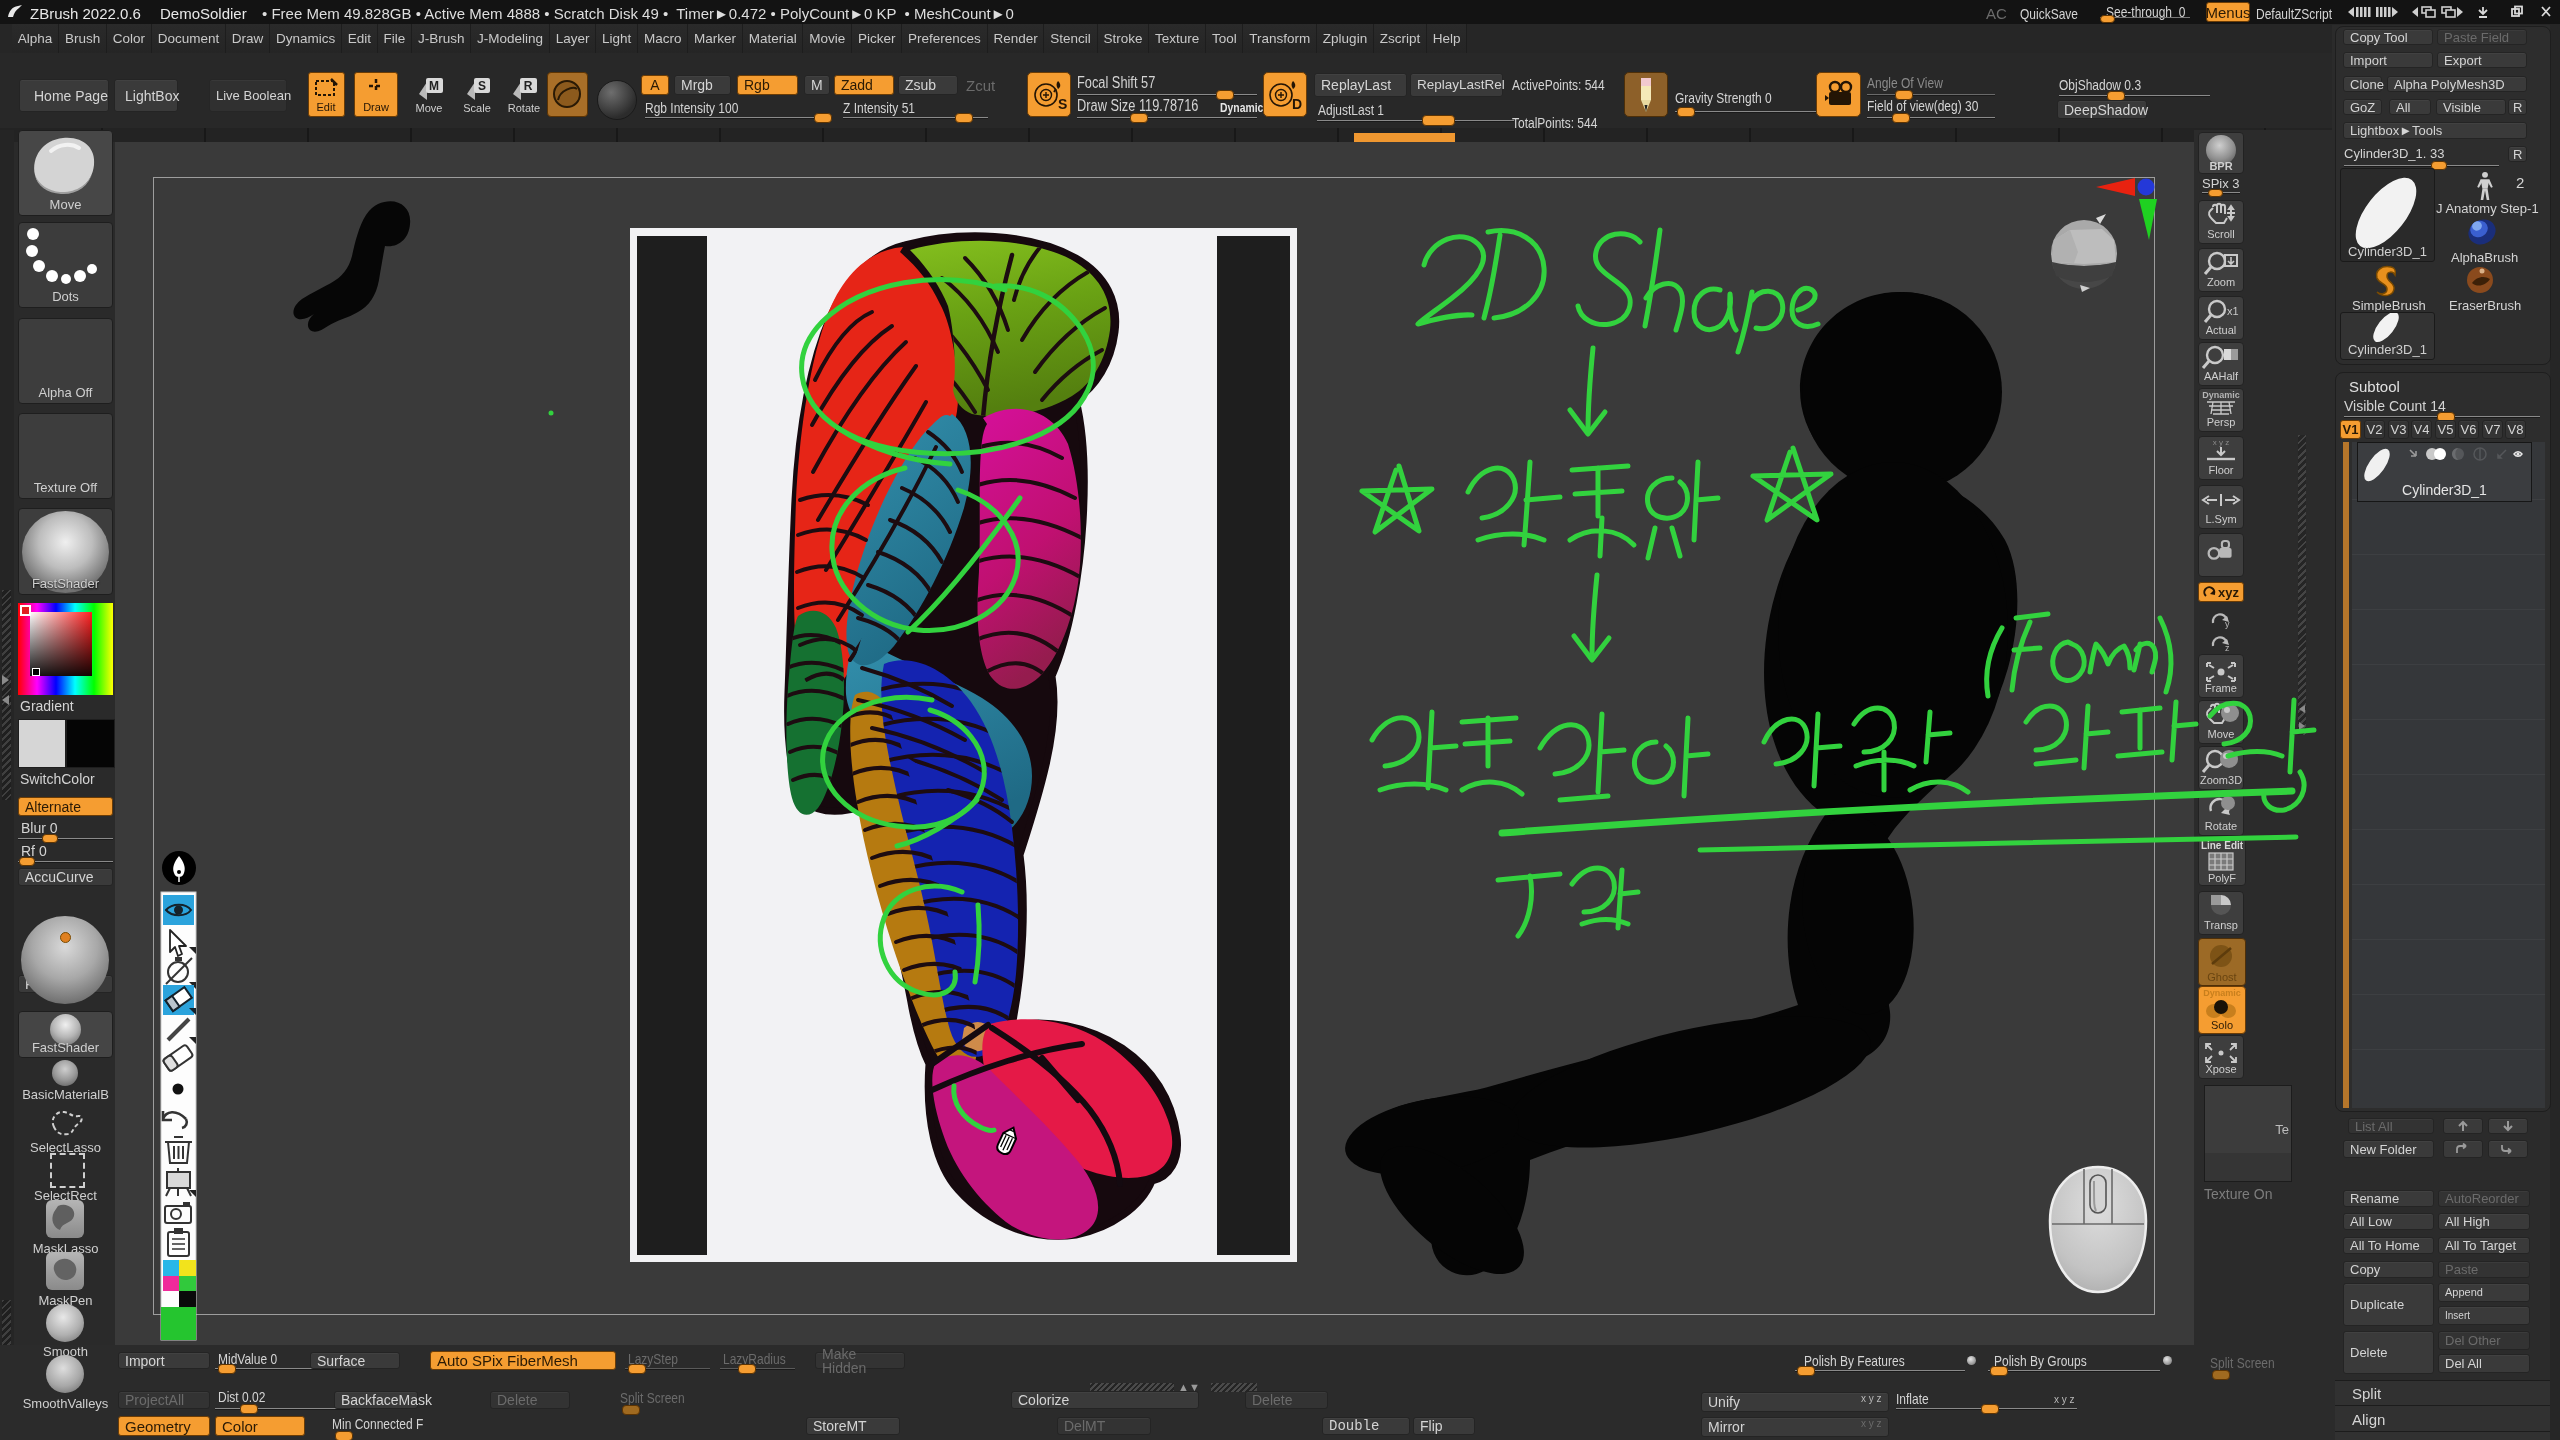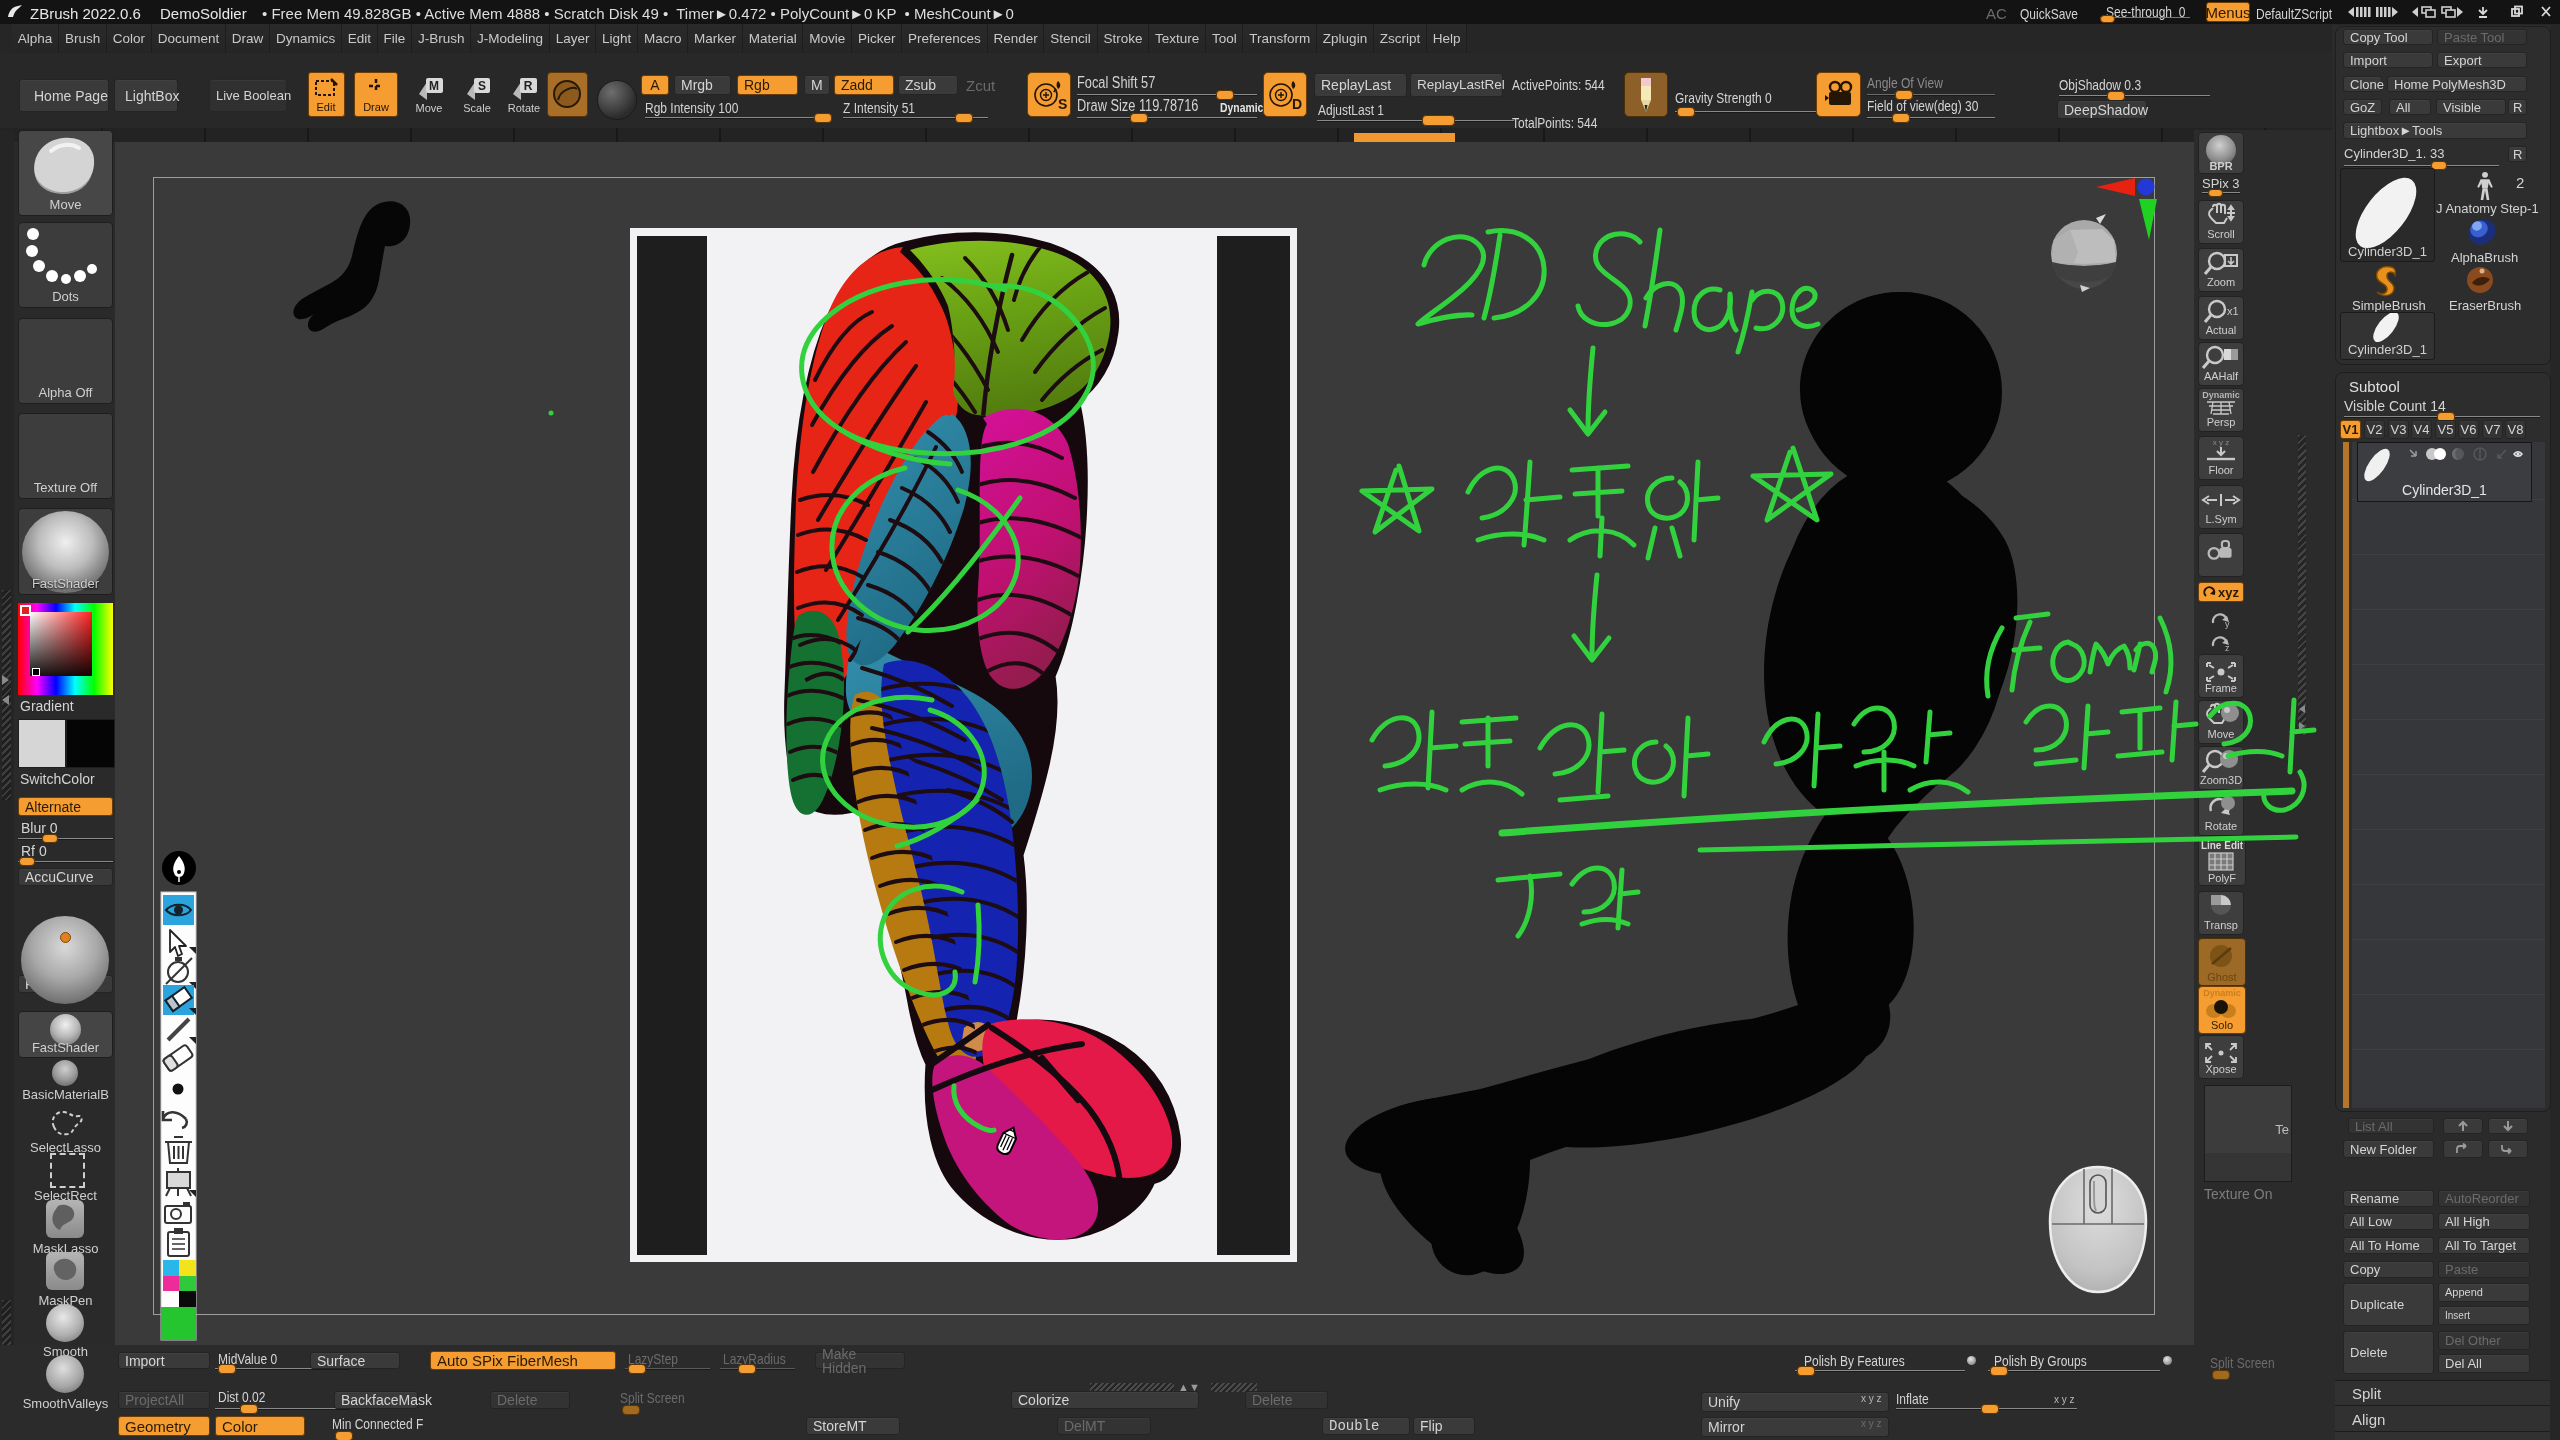--- a/index.html
+++ b/index.html
@@ -519,25 +519,25 @@
   <div class="abs" style="left:104px;top:305px;width:8px;height:300px;background:repeating-linear-gradient(135deg,#454545 0 2px,#252525 2px 5px);"></div>
   <div class="abs" style="left:105px;top:575px;width:0;height:0;border-right:6px solid #8a8a8a;border-top:4px solid transparent;border-bottom:4px solid transparent;"></div>
   <div class="abs" style="left:105px;top:592px;width:0;height:0;border-left:6px solid #8a8a8a;border-top:4px solid transparent;border-bottom:4px solid transparent;"></div>
 </div>
 
 <div class="abs" id="rpanel" style="left:2332px;top:25px;width:228px;height:1415px;background:#2b2b2b;font-size:13px;">
   <div class="abs" style="left:218px;top:0;width:10px;height:1415px;background:#262626;"></div>
 
   <div class="abs" style="left:3px;top:1px;width:214px;height:337px;border:1px solid #1e1e1e;border-radius:8px;background:#2d2d2d;"></div>
   <div class="btn" style="left:11px;top:4px;width:90px;height:16px;font-size:13px;">Copy Tool</div>
-  <div class="btn dis" style="left:105px;top:4px;width:90px;height:16px;font-size:13px;">Paste Tool</div>
+  <div class="btn dis" style="left:105px;top:4px;width:90px;height:16px;font-size:13px;">Paste Field</div>
   <div class="btn" style="left:11px;top:27px;width:90px;height:16px;font-size:13px;">Import</div>
   <div class="btn" style="left:105px;top:27px;width:90px;height:16px;font-size:13px;">Export</div>
   <div class="btn" style="left:11px;top:51px;width:39px;height:16px;font-size:13px;">Clone</div>
-  <div class="btn" style="left:55px;top:51px;width:140px;height:16px;font-size:13px;">Home PolyMesh3D</div>
+  <div class="btn" style="left:55px;top:51px;width:140px;height:16px;font-size:13px;">Alpha PolyMesh3D</div>
   <div class="btn" style="left:11px;top:74px;width:39px;height:16px;font-size:13px;">GoZ</div>
   <div class="btn" style="left:57px;top:74px;width:42px;height:16px;font-size:13px;">All</div>
   <div class="btn" style="left:104px;top:74px;width:70px;height:16px;font-size:13px;">Visible</div>
   <div class="btn" style="left:176px;top:74px;width:19px;height:16px;font-size:13px;padding-left:4px;">R</div>
   <div class="btn" style="left:11px;top:97px;width:184px;height:17px;font-size:13px;">Lightbox►Tools</div>
   <div class="lbl" style="left:12px;top:121px;font-size:13px;">Cylinder3D_1. 33</div>
   <div class="sline" style="left:12px;top:140px;width:155px;"></div>
   <div class="nub" style="left:99px;top:136px;width:14px;height:7px;"></div>
   <div class="btn" style="left:176px;top:121px;width:19px;height:16px;font-size:13px;padding-left:4px;">R</div>
 

